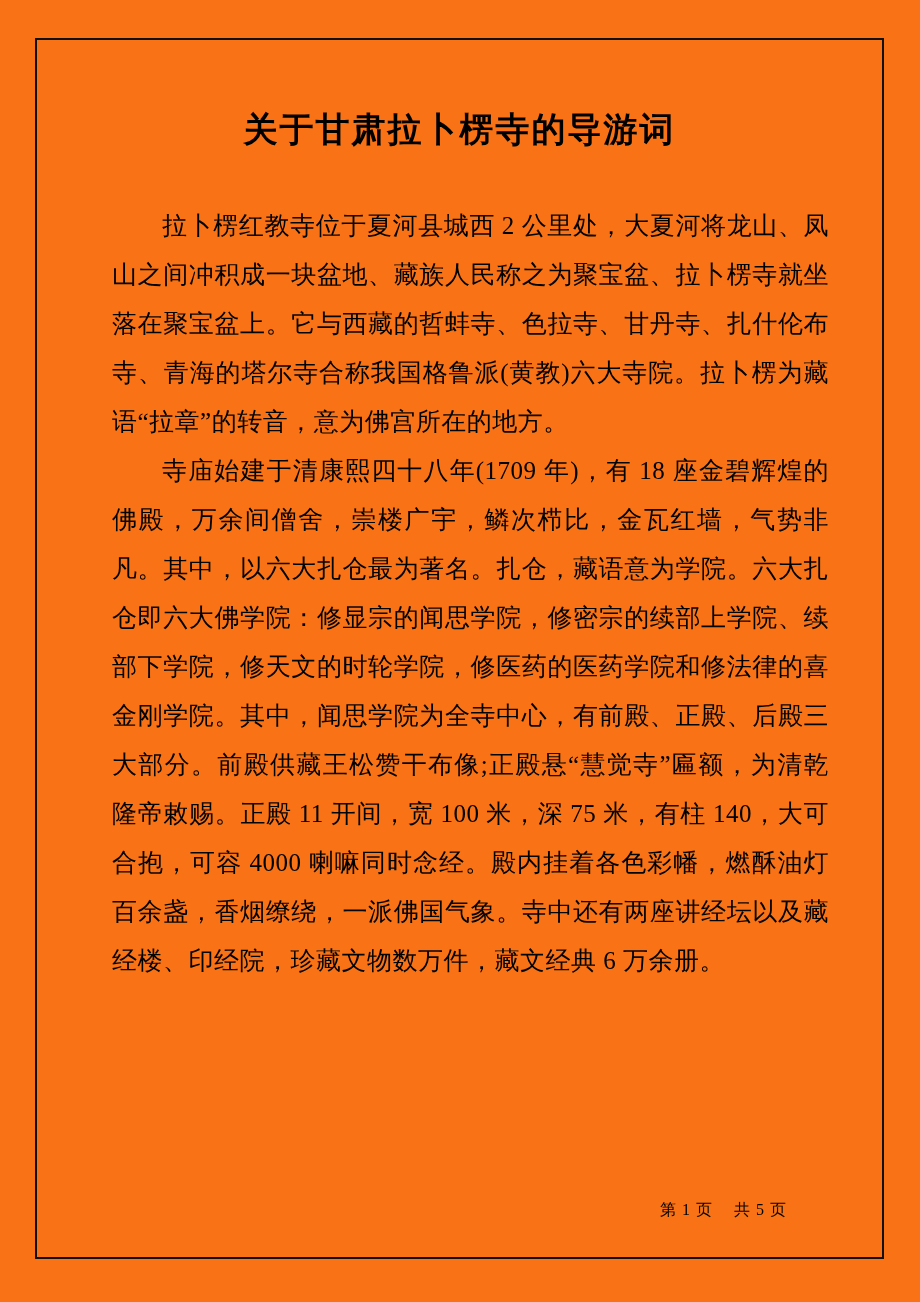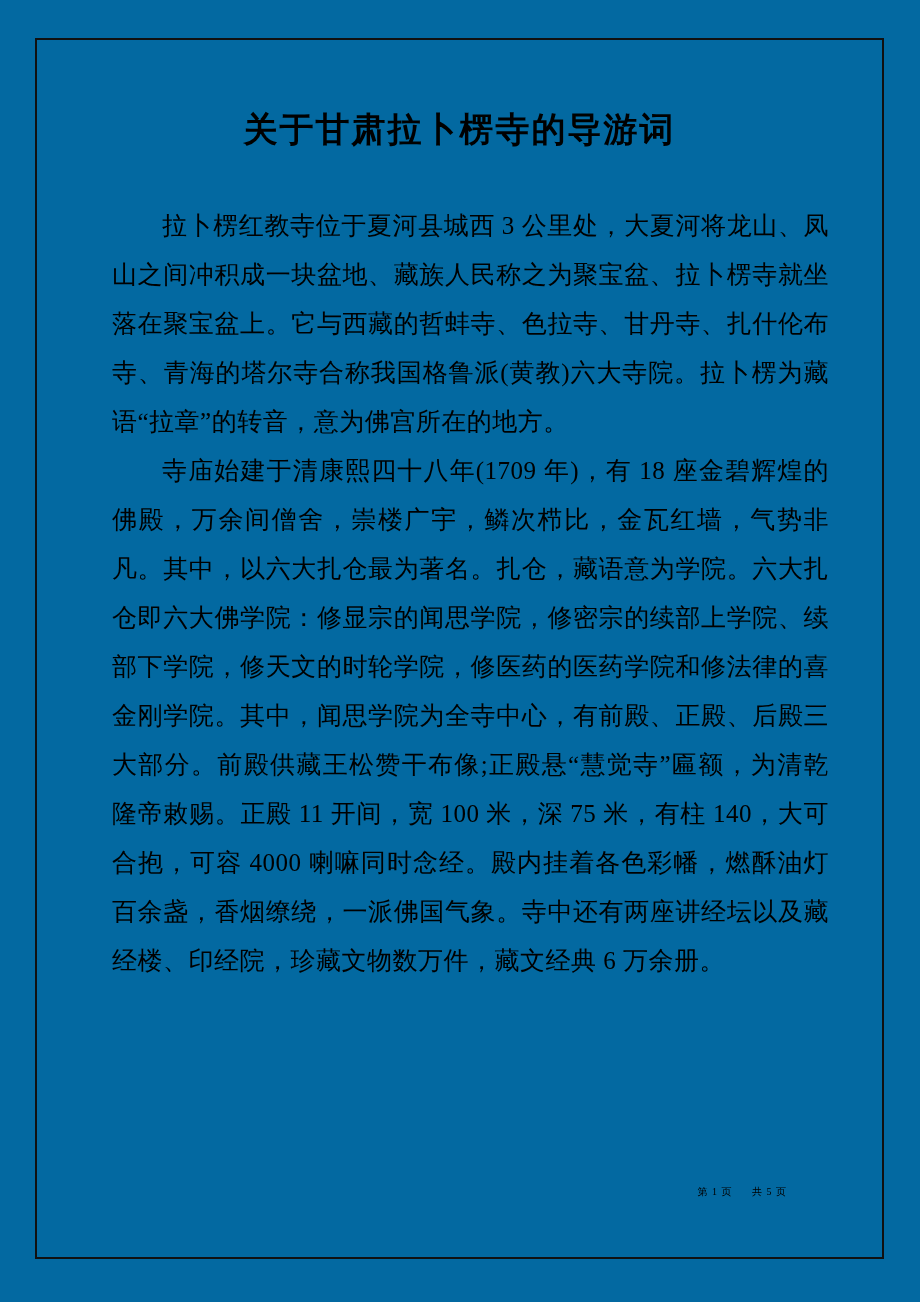--- a/index.html
+++ b/index.html
@@ -4,21 +4,21 @@
 <style>
   html, body {
     margin: 0;
     padding: 0;
     background: #ffffff;
   }
   .page {
     position: relative;
     width: 920px;
     height: 1302px;
-    background: #0369a1;
+    background: #f97316;
     color: #000000;
     font-family: "Liberation Serif", "DejaVu Serif", serif;
     overflow: hidden;
   }
   .frame {
     position: absolute;
     left: 35px;
     top: 38px;
     width: 849px;
     height: 1221px;
@@ -43,37 +43,37 @@
   .para {
     margin: 0;
     padding: 0;
   }
   .para.indent {
     text-indent: 2em;
   }
   .footer {
     position: absolute;
     right: 95px;
-    bottom: 58px;
-    font-size: 10px;
+    bottom: 36px;
+    font-size: 16px;
     letter-spacing: 1px;
     white-space: nowrap;
   }
   .footer span + span {
     margin-left: 16px;
   }
 </style>
 </head>
 <body>
 
 <div class="page">
   <div class="frame">
     <h1 class="title">关于甘肃拉卜楞寺的导游词</h1>
     <div class="body">
-      <p class="para indent">拉卜楞红教寺位于夏河县城西 3 公里处，大夏河将龙山、凤山之间冲积成一块盆地、藏族人民称之为聚宝盆、拉卜楞寺就坐落在聚宝盆上。它与西藏的哲蚌寺、色拉寺、甘丹寺、扎什伦布寺、青海的塔尔寺合称我国格鲁派(黄教)六大寺院。拉卜楞为藏语“拉章”的转音，意为佛宫所在的地方。</p>
+      <p class="para indent">拉卜楞红教寺位于夏河县城西 2 公里处，大夏河将龙山、凤山之间冲积成一块盆地、藏族人民称之为聚宝盆、拉卜楞寺就坐落在聚宝盆上。它与西藏的哲蚌寺、色拉寺、甘丹寺、扎什伦布寺、青海的塔尔寺合称我国格鲁派(黄教)六大寺院。拉卜楞为藏语“拉章”的转音，意为佛宫所在的地方。</p>
       <p class="para indent">寺庙始建于清康熙四十八年(1709 年)，有 18 座金碧辉煌的佛殿，万余间僧舍，崇楼广宇，鳞次栉比，金瓦红墙，气势非凡。其中，以六大扎仓最为著名。扎仓，藏语意为学院。六大扎仓即六大佛学院：修显宗的闻思学院，修密宗的续部上学院、续部下学院，修天文的时轮学院，修医药的医药学院和修法律的喜金刚学院。其中，闻思学院为全寺中心，有前殿、正殿、后殿三大部分。前殿供藏王松赞干布像;正殿悬“慧觉寺”匾额，为清乾隆帝敕赐。正殿 11 开间，宽 100 米，深 75 米，有柱 140，大可合抱，可容 4000 喇嘛同时念经。殿内挂着各色彩幡，燃酥油灯百余盏，香烟缭绕，一派佛国气象。寺中还有两座讲经坛以及藏经楼、印经院，珍藏文物数万件，藏文经典 6 万余册。</p>
     </div>
     <div class="footer">
       <span>第 1 页</span>
       <span>共 5 页</span>
     </div>
   </div>
 </div>
 
 </body></html>

